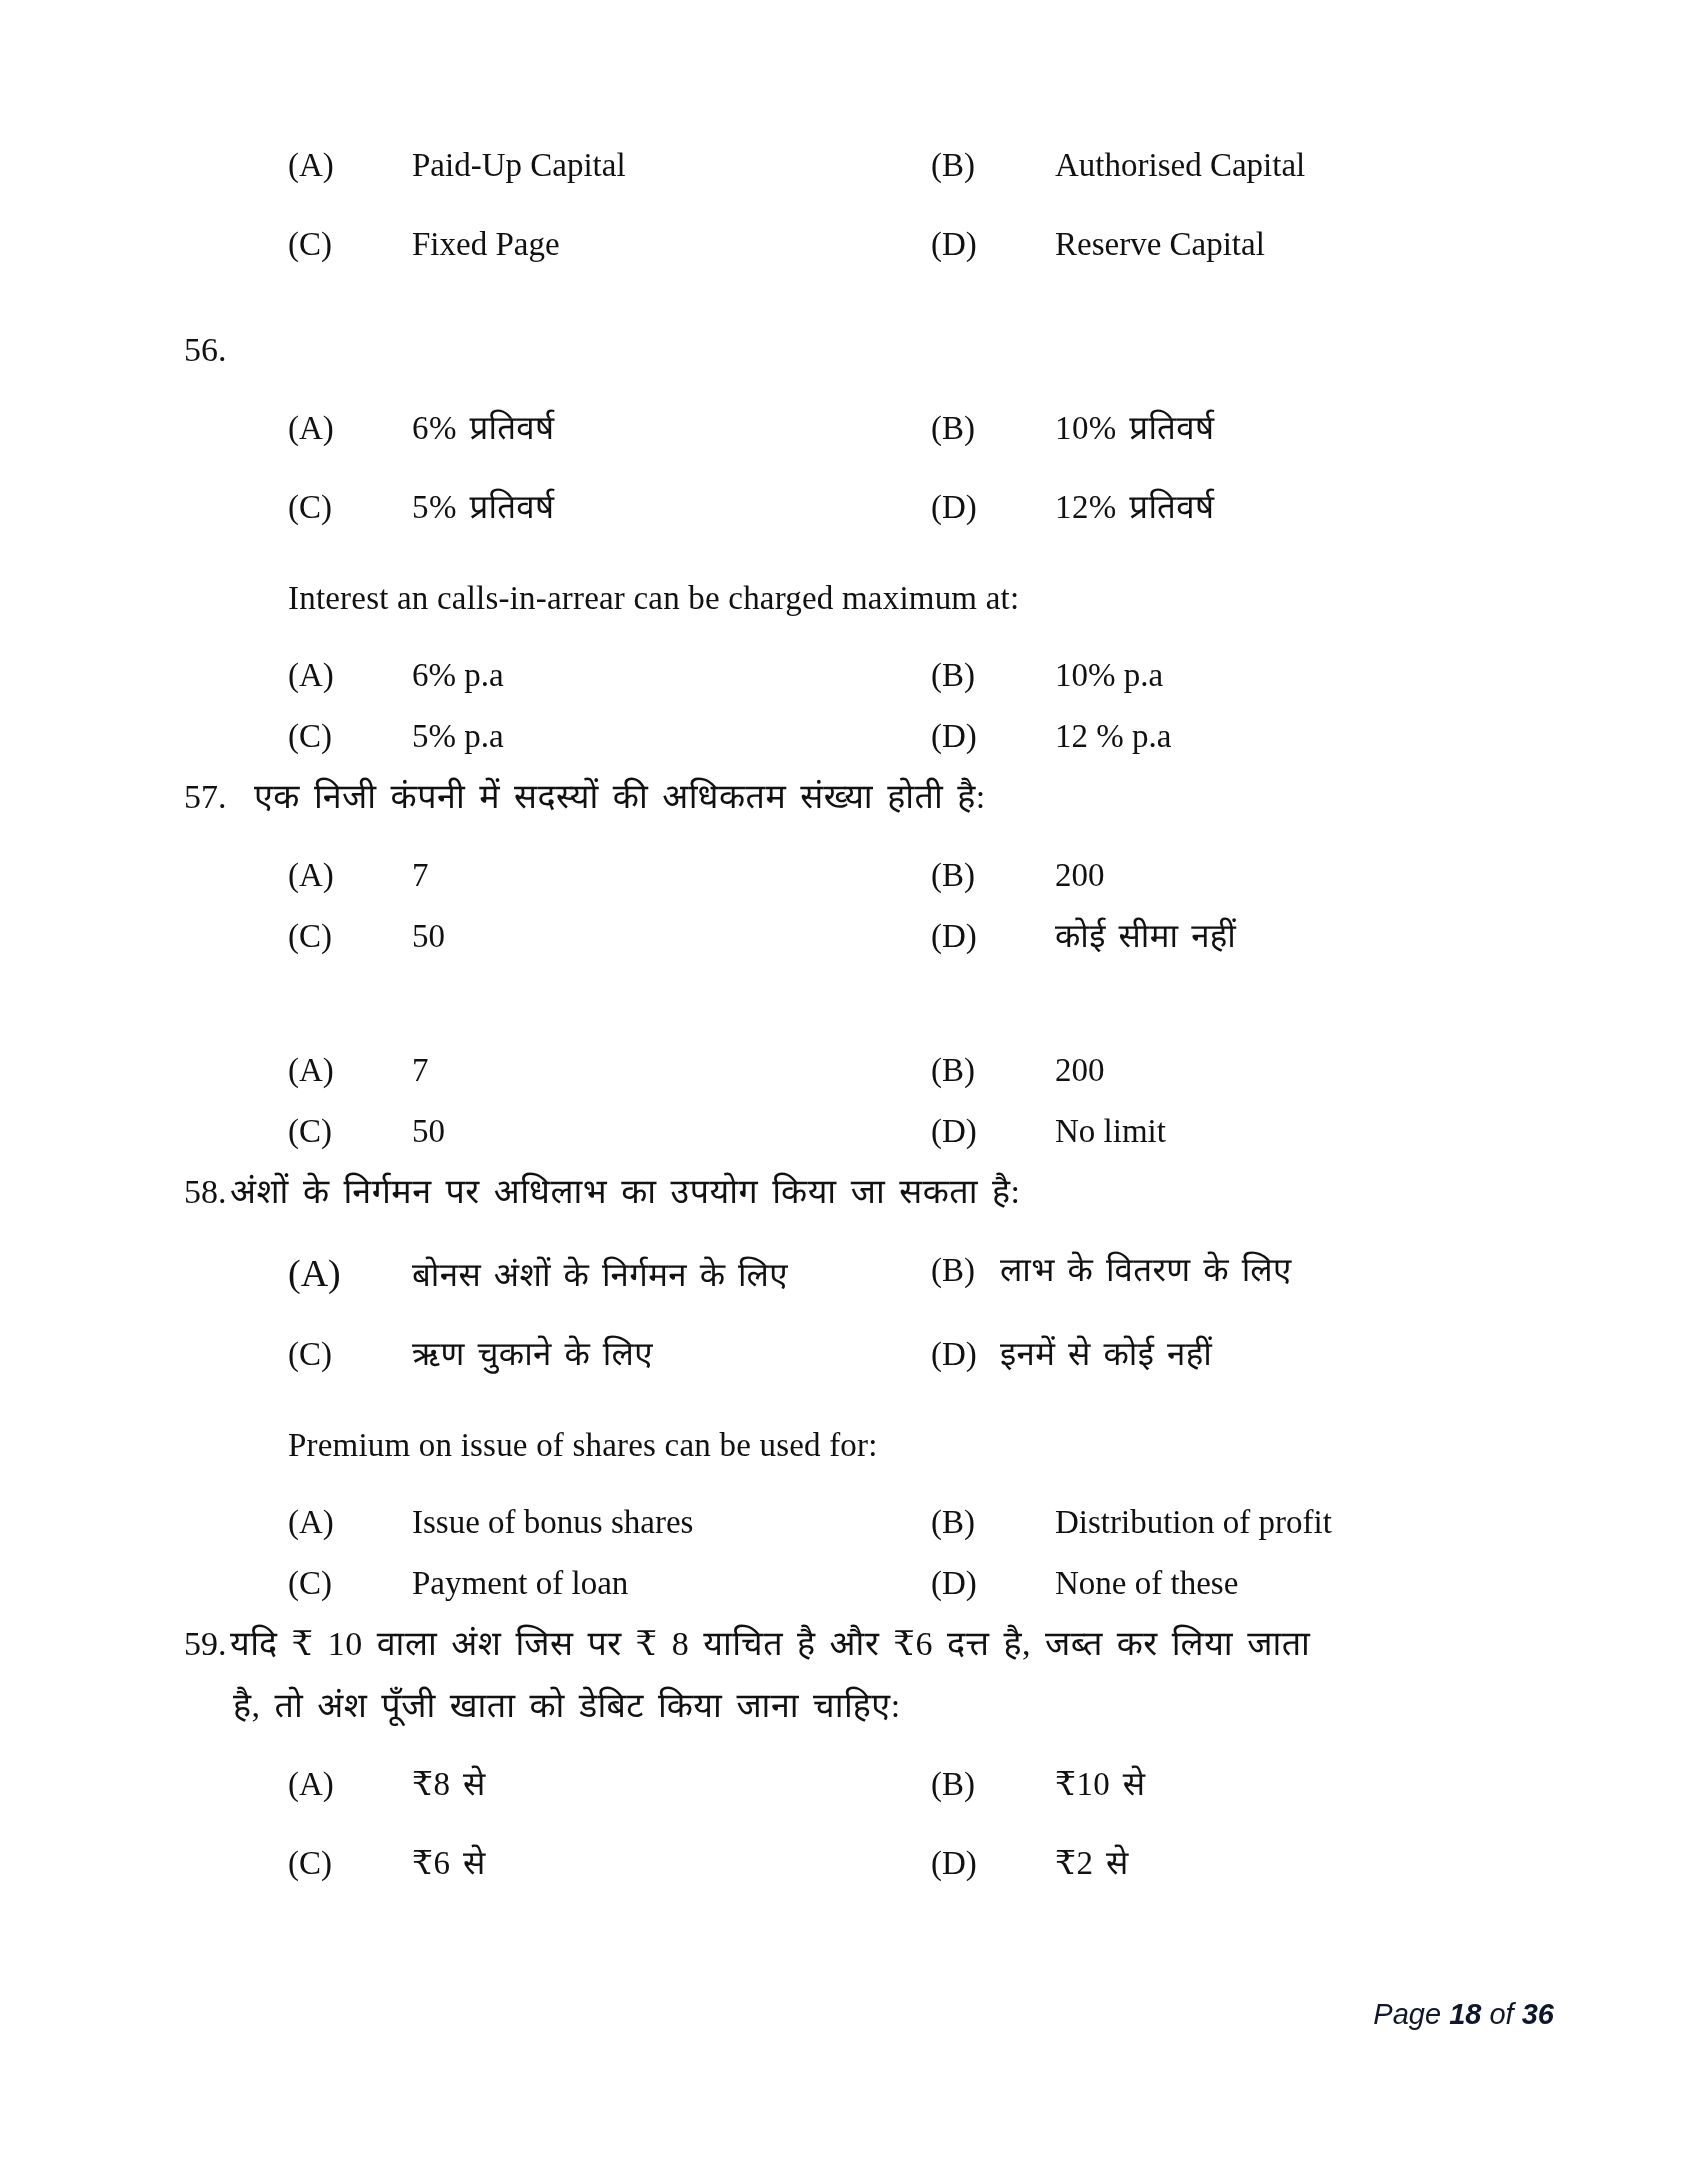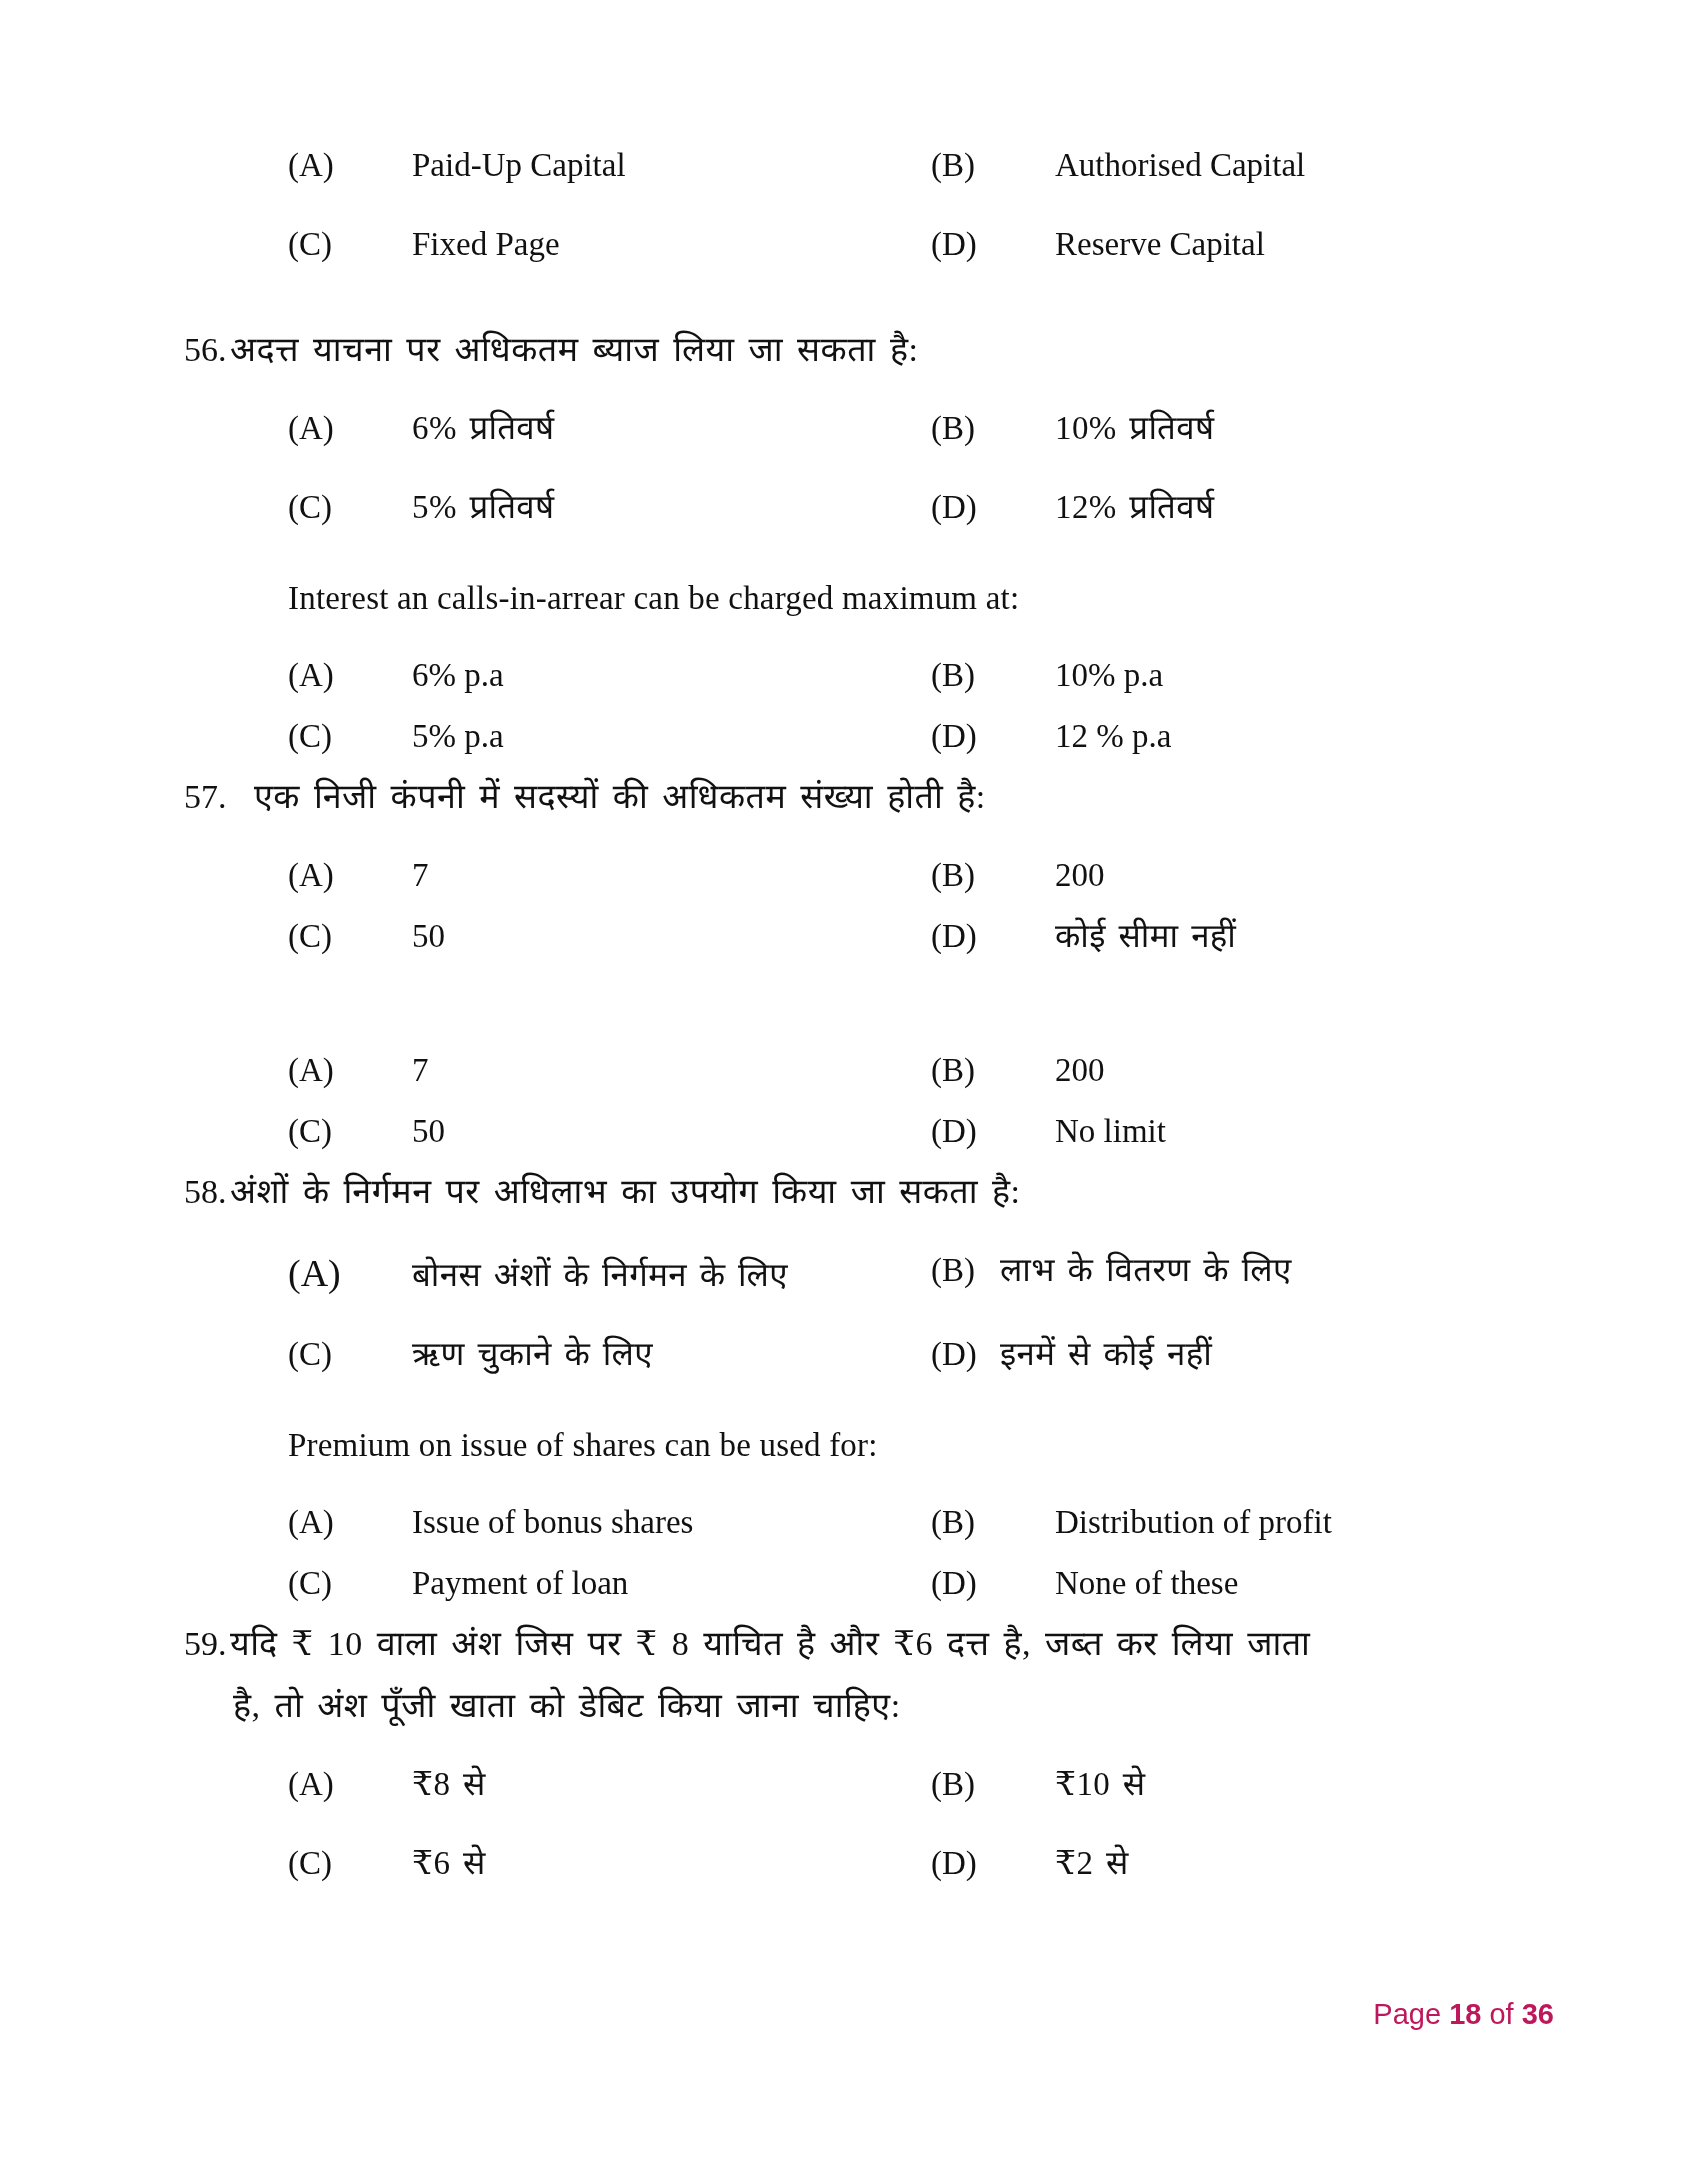--- a/index.html
+++ b/index.html
@@ -95,22 +95,23 @@
   .rowgap  { height: 46px; }
   .rowgap-s { height: 28px; }
 
   
   .footer {
     position: absolute;
     right: 129px;
     top: 1998px;
     font-family: "Liberation Sans", "DejaVu Sans", sans-serif;
     font-size: 29px;
-    color: #be185d;
+    color: #0f172a;
     white-space: nowrap;
+    font-style: italic;
   }
   .footer b { font-weight: bold; }
 </style>
 </head>
 <body>
 
 <div class="page">
   <div class="content">
 
     <div>
@@ -134,21 +135,20 @@
           <span class="opt-key">(D)</span>
           <span class="opt-val">Reserve Capital</span>
         </div>
       </div>
     </div>
 
     <div class="gap-xl"></div>
 
     <div class="qline hindi" style="margin-left:-54px;">
       <span class="qnum">56.</span>
-      <span class="qtext-hi">अदत्त याचना पर अधिकतम ब्याज लिया जा सकता है:</span>
     </div>
 
     <div class="gap-m"></div>
 
     <div>
       <div class="opt-row">
         <div class="opt-cell left">
           <span class="opt-key">(A)</span>
           <span class="opt-val hi">6% प्रतिवर्ष</span>
         </div>

